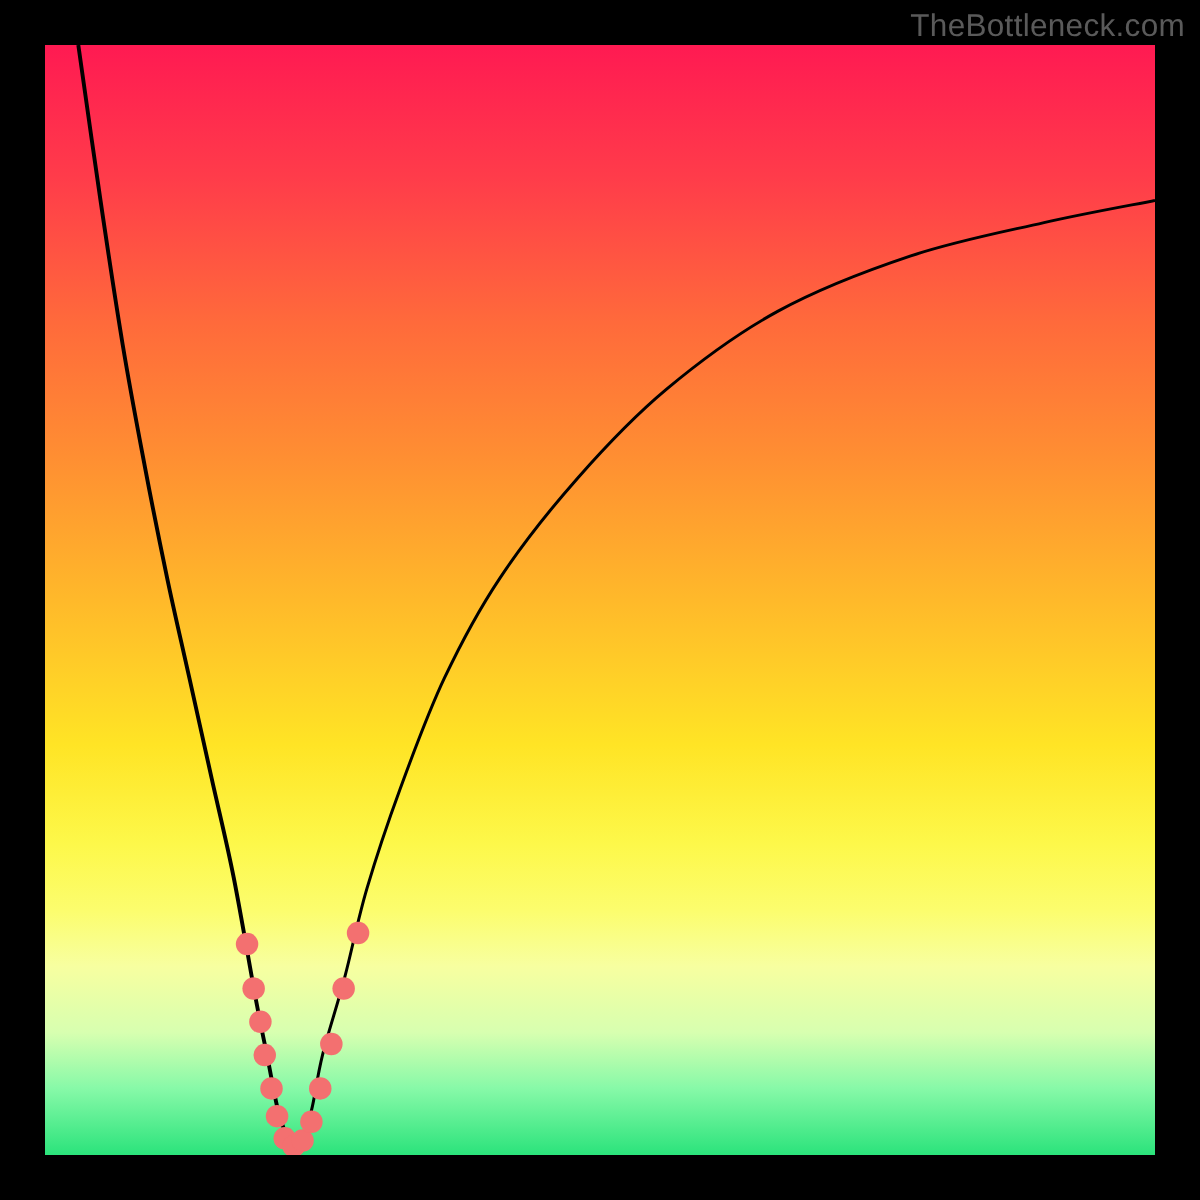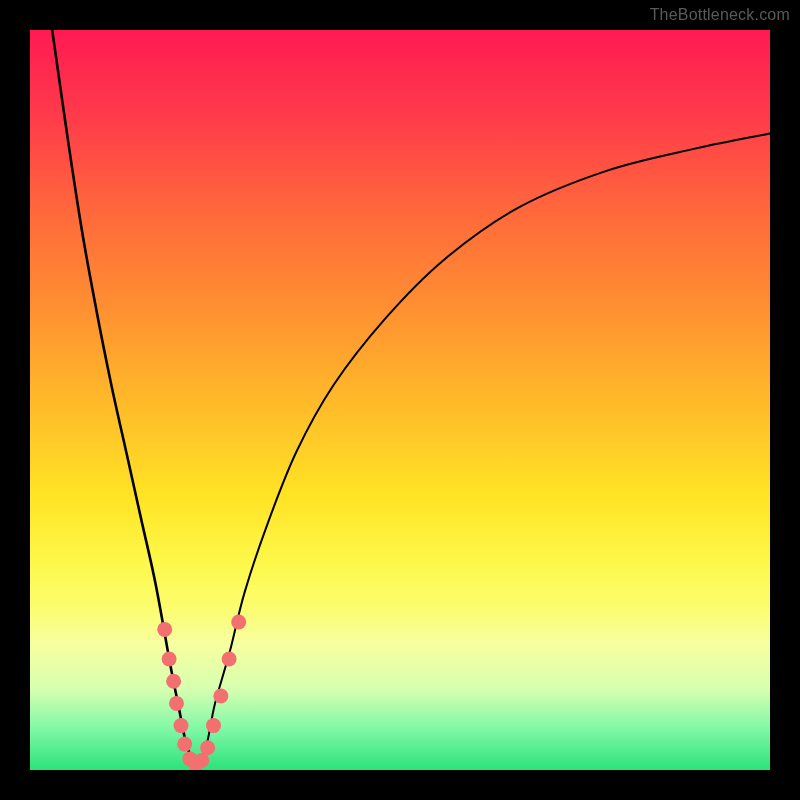--- a/index.html
+++ b/index.html
@@ -39,21 +39,21 @@
       #87f9a8 94%,
       #2be37b 100%
     );
   }
   .watermark {
     position: absolute;
     top: 6px;
     right: 10px;
     color: #5a5a5a;
     font-family: Arial, Helvetica, sans-serif;
-    font-size: 16px;
+    font-size: 21px;
     letter-spacing: 0.2px;
     font-weight: 500;
   }
   svg.curve {
     position: absolute;
     top: 0;
     left: 0;
   }
 </style>
 </head>

